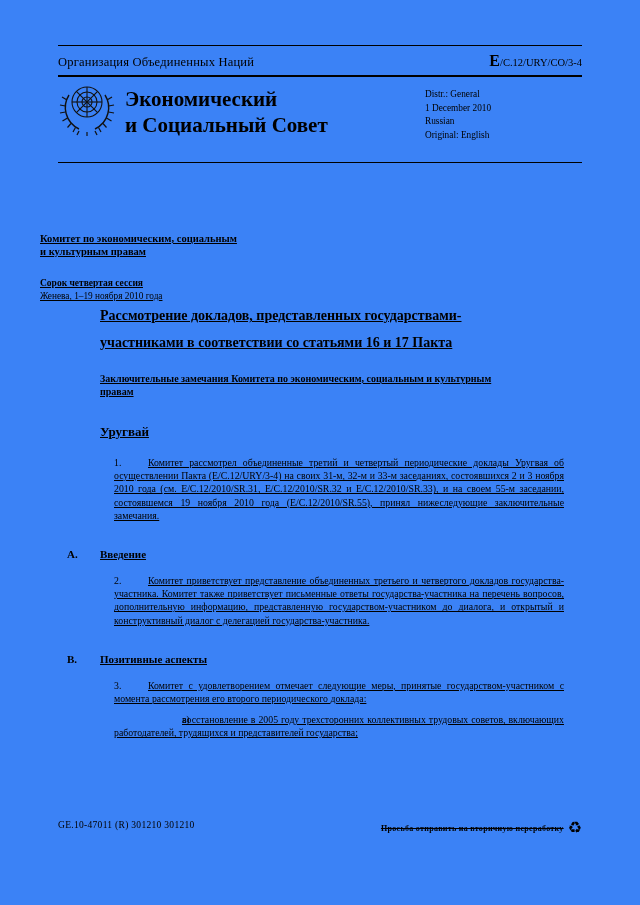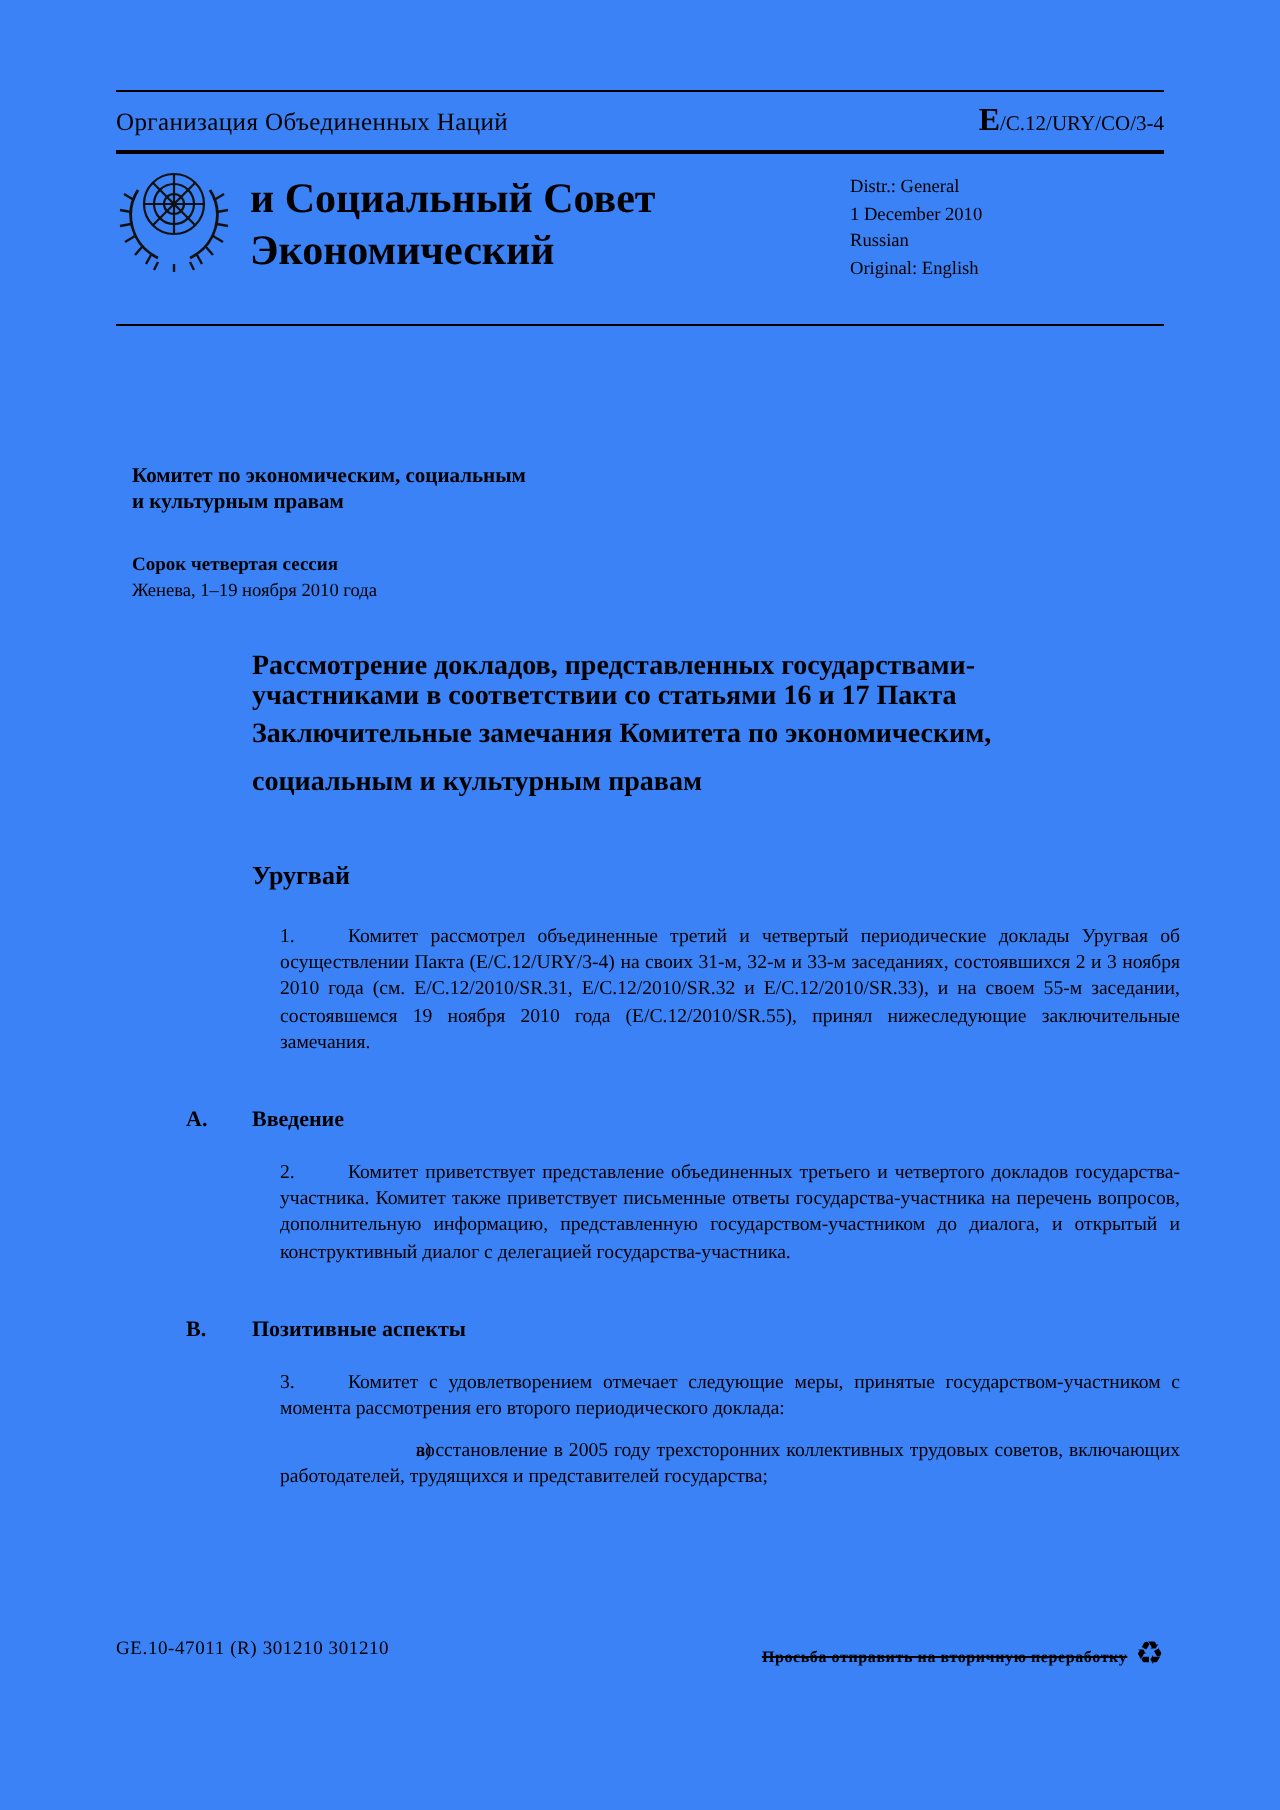--- a/index.html
+++ b/index.html
@@ -26,32 +26,32 @@
   .doc-symbol .big-e { font-size:16px; font-weight:bold; }
 
   
   .emblem { position:absolute; left:58px; top:78px; width:58px; height:60px; }
   .council-title { position:absolute; left:125px; top:86px;
                    font-size:21px; font-weight:bold; line-height:26px; }
   .distr-block { position:absolute; left:425px; top:88px;
                  font-size:9.3px; line-height:13.5px; }
 
   
-  .body-flow { position:absolute; left:66px; top:232px; width:524px; }
+  .body-flow { position:absolute; left:40px; top:232px; width:524px;text-decoration:underline; }
 
   .committee-line { font-size:10.5px; font-weight:bold; line-height:13px; }
   .session-line   { font-size:9.5px;  font-weight:bold; line-height:13px; margin-top:19px; }
   .venue-line     { font-size:9.3px;  line-height:12px; }
 
   .indent { margin-left:60px; }
 
-  .doc-title   { font-size:14px; font-weight:bold; line-height:15px;
-                 margin-top:24px; width:440px; }
-  .doc-subtitle{ font-size:14px; font-weight:bold; line-height:24px;
-                 width:400px; }
+  .doc-title   { font-size:14px; font-weight:bold; line-height:27px;
+                 width:440px; }
+  .doc-subtitle{ font-size:10px; font-weight:bold; line-height:13px;
+                 margin-top:16px; width:400px; }
   .country     { font-size:13px; font-weight:bold; margin-top:26px; }
 
   .para { font-size:9.8px; line-height:13.2px; text-align:justify; margin-top:14px;margin-left:14px; }
   .para.first { margin-top:16px; }
   .pnum { display:inline-block; width:34px; }
   .subpara { text-indent:34px; margin-top:8px; }
 
   .section-heading { margin-top:26px; font-size:11px; font-weight:bold; }
   .sec-letter { display:inline-block; margin-left:27px; width:33px; }
 
@@ -107,22 +107,22 @@
         <line x1="45" y1="45.5" x2="48.5" y2="49.5"></line>
         <line x1="40.5" y1="49.5" x2="43" y2="54"></line>
         <line x1="21" y1="53" x2="19" y2="57"></line>
         <line x1="37" y1="53" x2="39" y2="57"></line>
         <line x1="29" y1="54" x2="29" y2="58"></line>
       </g>
     </svg>
   </div>
 
   <div class="council-title">
+    <div>Экономический</div>
     <div>и Социальный Совет</div>
-    <div>Экономический</div>
   </div>
 
   <div class="distr-block">
     <div>Distr.: General</div>
     <div>1 December 2010</div>
     <div>Russian</div>
     <div>Original: English</div>
   </div>
 
   <div class="rule rule-mast"></div>

